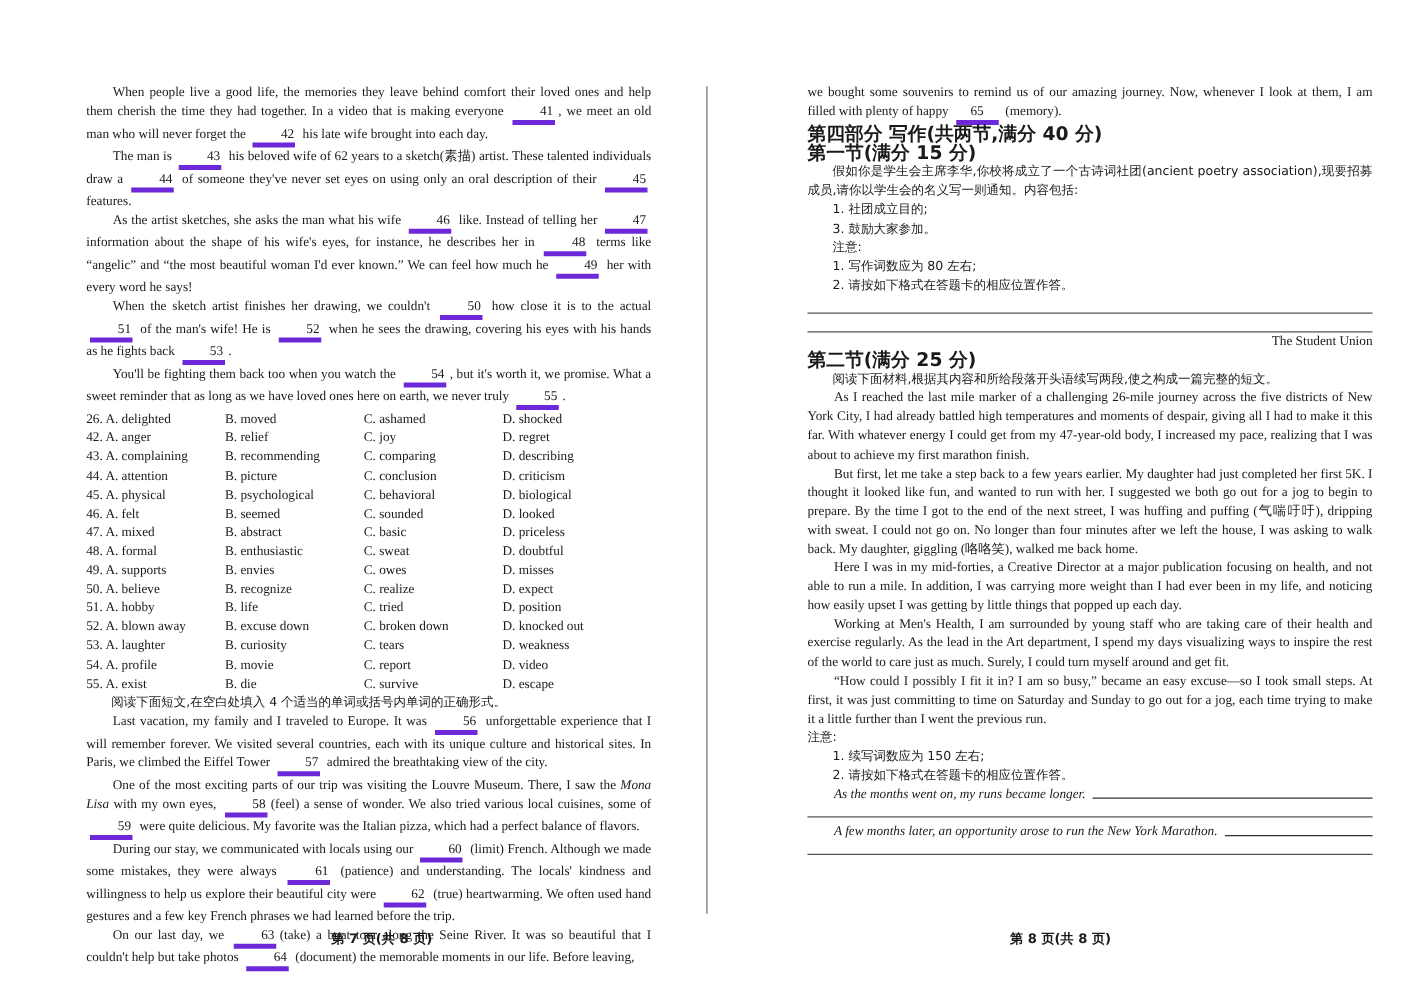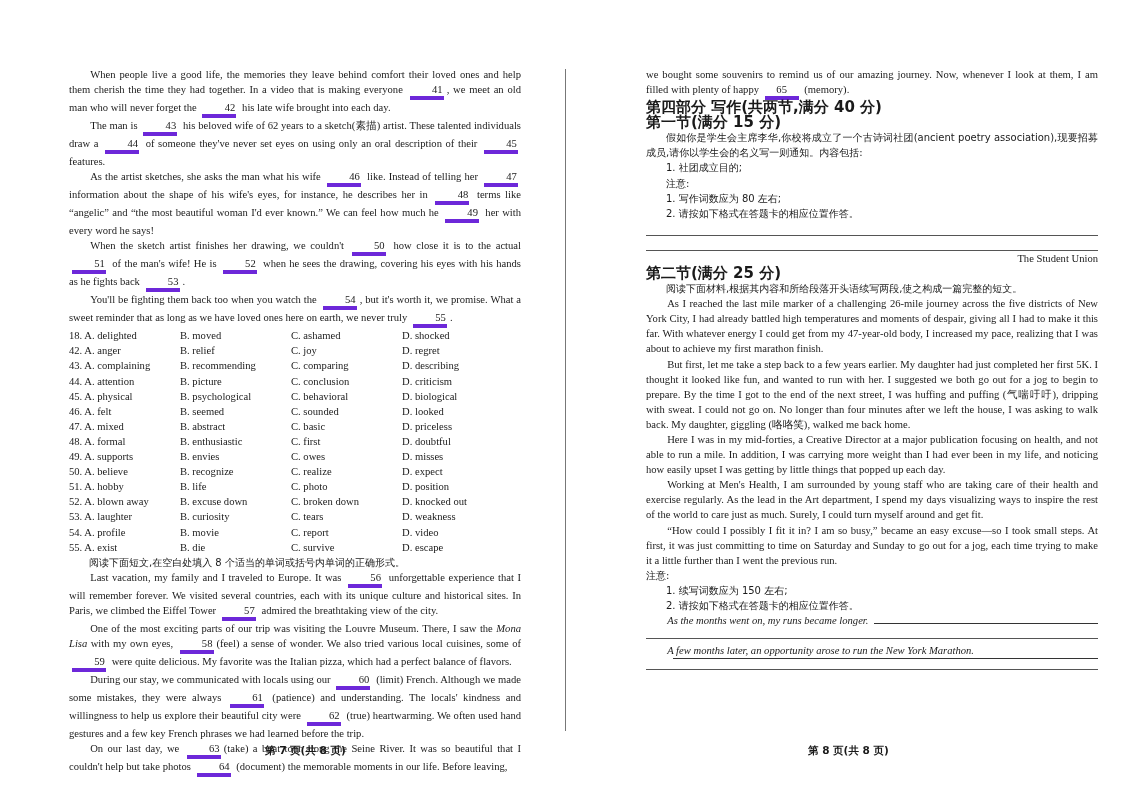--- a/index.html
+++ b/index.html
@@ -27,21 +27,21 @@
 </head>
 <body>
 
 <div class="col left">
   <p class="ind"><span>When people live a good life, the memories they leave behind comfort their loved ones and help them cherish the time they had together. In a video that is making everyone </span><span class="blank">41</span><span>, we meet an old man who will never forget the </span><span class="blank">42</span><span> his late wife brought into each day.</span></p>
   <p class="ind"><span>The man is </span><span class="blank">43</span><span> his beloved wife of 62 years to a sketch(素描) artist. These talented individuals draw a </span><span class="blank">44</span><span> of someone they've never set eyes on using only an oral description of their </span><span class="blank">45</span><span> features.</span></p>
   <p class="ind"><span>As the artist sketches, she asks the man what his wife </span><span class="blank">46</span><span> like. Instead of telling her </span><span class="blank">47</span><span> information about the shape of his wife's eyes, for instance, he describes her in </span><span class="blank">48</span><span> terms like “angelic” and “the most beautiful woman I'd ever known.” We can feel how much he </span><span class="blank">49</span><span> her with every word he says!</span></p>
   <p class="ind"><span>When the sketch artist finishes her drawing, we couldn't </span><span class="blank">50</span><span> how close it is to the actual </span><span class="blank">51</span><span> of the man's wife! He is </span><span class="blank">52</span><span> when he sees the drawing, covering his eyes with his hands as he fights back </span><span class="blank">53</span><span>.</span></p>
   <p class="ind"><span>You'll be fighting them back too when you watch the </span><span class="blank">54</span><span>, but it's worth it, we promise. What a sweet reminder that as long as we have loved ones here on earth, we never truly </span><span class="blank">55</span><span>.</span></p>
   <div class="opts" id="opts">
-      <span>18. A. delighted</span>
+      <span>26. A. delighted</span>
       <span>B. moved</span>
       <span>C. ashamed</span>
       <span>D. shocked</span>
       <span>42. A. anger</span>
       <span>B. relief</span>
       <span>C. joy</span>
       <span>D. regret</span>
       <span>43. A. complaining</span>
       <span>B. recommending</span>
       <span>C. comparing</span>
@@ -57,66 +57,67 @@
       <span>46. A. felt</span>
       <span>B. seemed</span>
       <span>C. sounded</span>
       <span>D. looked</span>
       <span>47. A. mixed</span>
       <span>B. abstract</span>
       <span>C. basic</span>
       <span>D. priceless</span>
       <span>48. A. formal</span>
       <span>B. enthusiastic</span>
-      <span>C. first</span>
+      <span>C. sweat</span>
       <span>D. doubtful</span>
       <span>49. A. supports</span>
       <span>B. envies</span>
       <span>C. owes</span>
       <span>D. misses</span>
       <span>50. A. believe</span>
       <span>B. recognize</span>
       <span>C. realize</span>
       <span>D. expect</span>
       <span>51. A. hobby</span>
       <span>B. life</span>
-      <span>C. photo</span>
+      <span>C. tried</span>
       <span>D. position</span>
       <span>52. A. blown away</span>
       <span>B. excuse down</span>
       <span>C. broken down</span>
       <span>D. knocked out</span>
       <span>53. A. laughter</span>
       <span>B. curiosity</span>
       <span>C. tears</span>
       <span>D. weakness</span>
       <span>54. A. profile</span>
       <span>B. movie</span>
       <span>C. report</span>
       <span>D. video</span>
       <span>55. A. exist</span>
       <span>B. die</span>
       <span>C. survive</span>
       <span>D. escape</span>
     </div>
-  <p class="ind cjk">阅读下面短文,在空白处填入 8 个适当的单词或括号内单词的正确形式。</p>
+  <p class="ind cjk">阅读下面短文,在空白处填入 4 个适当的单词或括号内单词的正确形式。</p>
   <p class="ind"><span>Last vacation, my family and I traveled to Europe. It was </span><span class="blank">56</span><span> unforgettable experience that I will remember forever. We visited several countries, each with its unique culture and historical sites. In Paris, we climbed the Eiffel Tower </span><span class="blank">57</span><span> admired the breathtaking view of the city.</span></p>
   <p class="ind"><span>One of the most exciting parts of our trip was visiting the Louvre Museum. There, I saw the </span><span class="it">Mona Lisa</span><span><span> with my own eyes, </span><span class="blank">58</span><span>(feel) a sense of wonder. We also tried various local cuisines, some of </span><span class="blank">59</span><span> were quite delicious. My favorite was the Italian pizza, which had a perfect balance of flavors.</span></span></p>
   <p class="ind"><span>During our stay, we communicated with locals using our </span><span class="blank">60</span><span> (limit) French. Although we made some mistakes, they were always </span><span class="blank">61</span><span> (patience) and understanding. The locals' kindness and willingness to help us explore their beautiful city were </span><span class="blank">62</span><span> (true) heartwarming. We often used hand gestures and a few key French phrases we had learned before the trip.</span></p>
   <p class="ind"><span>On our last day, we </span><span class="blank">63</span><span>(take) a boat tour along the Seine River. It was so beautiful that I couldn't help but take photos </span><span class="blank">64</span><span> (document) the memorable moments in our life. Before leaving,</span></p>
 </div>
 
 <div class="divider"></div>
 
 <div class="col right">
   <p><span>we bought some souvenirs to remind us of our amazing journey. Now, whenever I look at them, I am filled with plenty of happy </span><span class="blank">65</span><span> (memory).</span></p>
   <p class="h">第四部分   写作(共两节,满分 40 分)</p>
   <p class="h">第一节(满分 15 分)</p>
   <p class="ind cjk">假如你是学生会主席李华,你校将成立了一个古诗词社团(ancient poetry association),现要招募成员,请你以学生会的名义写一则通知。内容包括:</p>
   <p class="ind1 cjk">1. 社团成立目的;</p>
+  <p class="ind1 cjk">3. 鼓励大家参加。</p>
   <p class="ind1 cjk">注意:</p>
   <p class="ind1 cjk">1. 写作词数应为 80 左右;</p>
   <p class="ind1 cjk">2. 请按如下格式在答题卡的相应位置作答。</p>
   <div class="rule"></div>
   <div class="rule"></div>
   <p class="rightal">The Student Union</p>
   <p class="h">第二节(满分 25 分)</p>
   <p class="ind cjk">阅读下面材料,根据其内容和所给段落开头语续写两段,使之构成一篇完整的短文。</p>
   <p class="ind">As I reached the last mile marker of a challenging 26-mile journey across the five districts of New York City, I had already battled high temperatures and moments of despair, giving all I had to make it this far. With whatever energy I could get from my 47-year-old body, I increased my pace, realizing that I was about to achieve my first marathon finish.</p>
   <p class="ind">But first, let me take a step back to a few years earlier. My daughter had just completed her first 5K. I thought it looked like fun, and wanted to run with her. I suggested we both go out for a jog to begin to prepare. By the time I got to the end of the next street, I was huffing and puffing (气喘吁吁), dripping with sweat. I could not go on. No longer than four minutes after we left the house, I was asking to walk back. My daughter, giggling (咯咯笑), walked me back home.</p>
@@ -124,21 +125,21 @@
   <p class="ind">Working at Men's Health, I am surrounded by young staff who are taking care of their health and exercise regularly. As the lead in the Art department, I spend my days visualizing ways to inspire the rest of the world to care just as much. Surely, I could turn myself around and get fit.</p>
   <p class="ind">“How could I possibly I fit it in? I am so busy,” became an easy excuse—so I took small steps. At first, it was just committing to time on Saturday and Sunday to go out for a jog, each time trying to make it a little further than I went the previous run.</p>
   <p class="cjk">注意:</p>
   <p class="ind1 cjk">1. 续写词数应为 150 左右;</p>
   <p class="ind1 cjk">2. 请按如下格式在答题卡的相应位置作答。</p>
   <p class="ind1" style="display:flex;justify-content:center;">
       <span class="it" style="white-space:nowrap;">As the months went on, my runs became longer.</span>
       <span class="line-after" style="flex:1;margin-left:6px;"></span>
     </p>
   <div class="rule" style="height:10px;"></div>
-  <p class="ind1" style="display:flex;margin-top:4px;flex-direction:column;">
+  <p class="ind1" style="display:flex;margin-top:4px;">
       <span class="it" style="white-space:nowrap;">A few months later, an opportunity arose to run the New York Marathon.</span>
       <span class="line-after" style="flex:1;margin-left:6px;"></span>
     </p>
   <div class="rule" style="height:10px;"></div>
 </div>
 
 <div class="footer" style="left:265px;">第 7 页(共 8 页)</div>
 <div class="footer" style="left:808px;">第 8 页(共 8 页)</div>
 
 </body></html>

